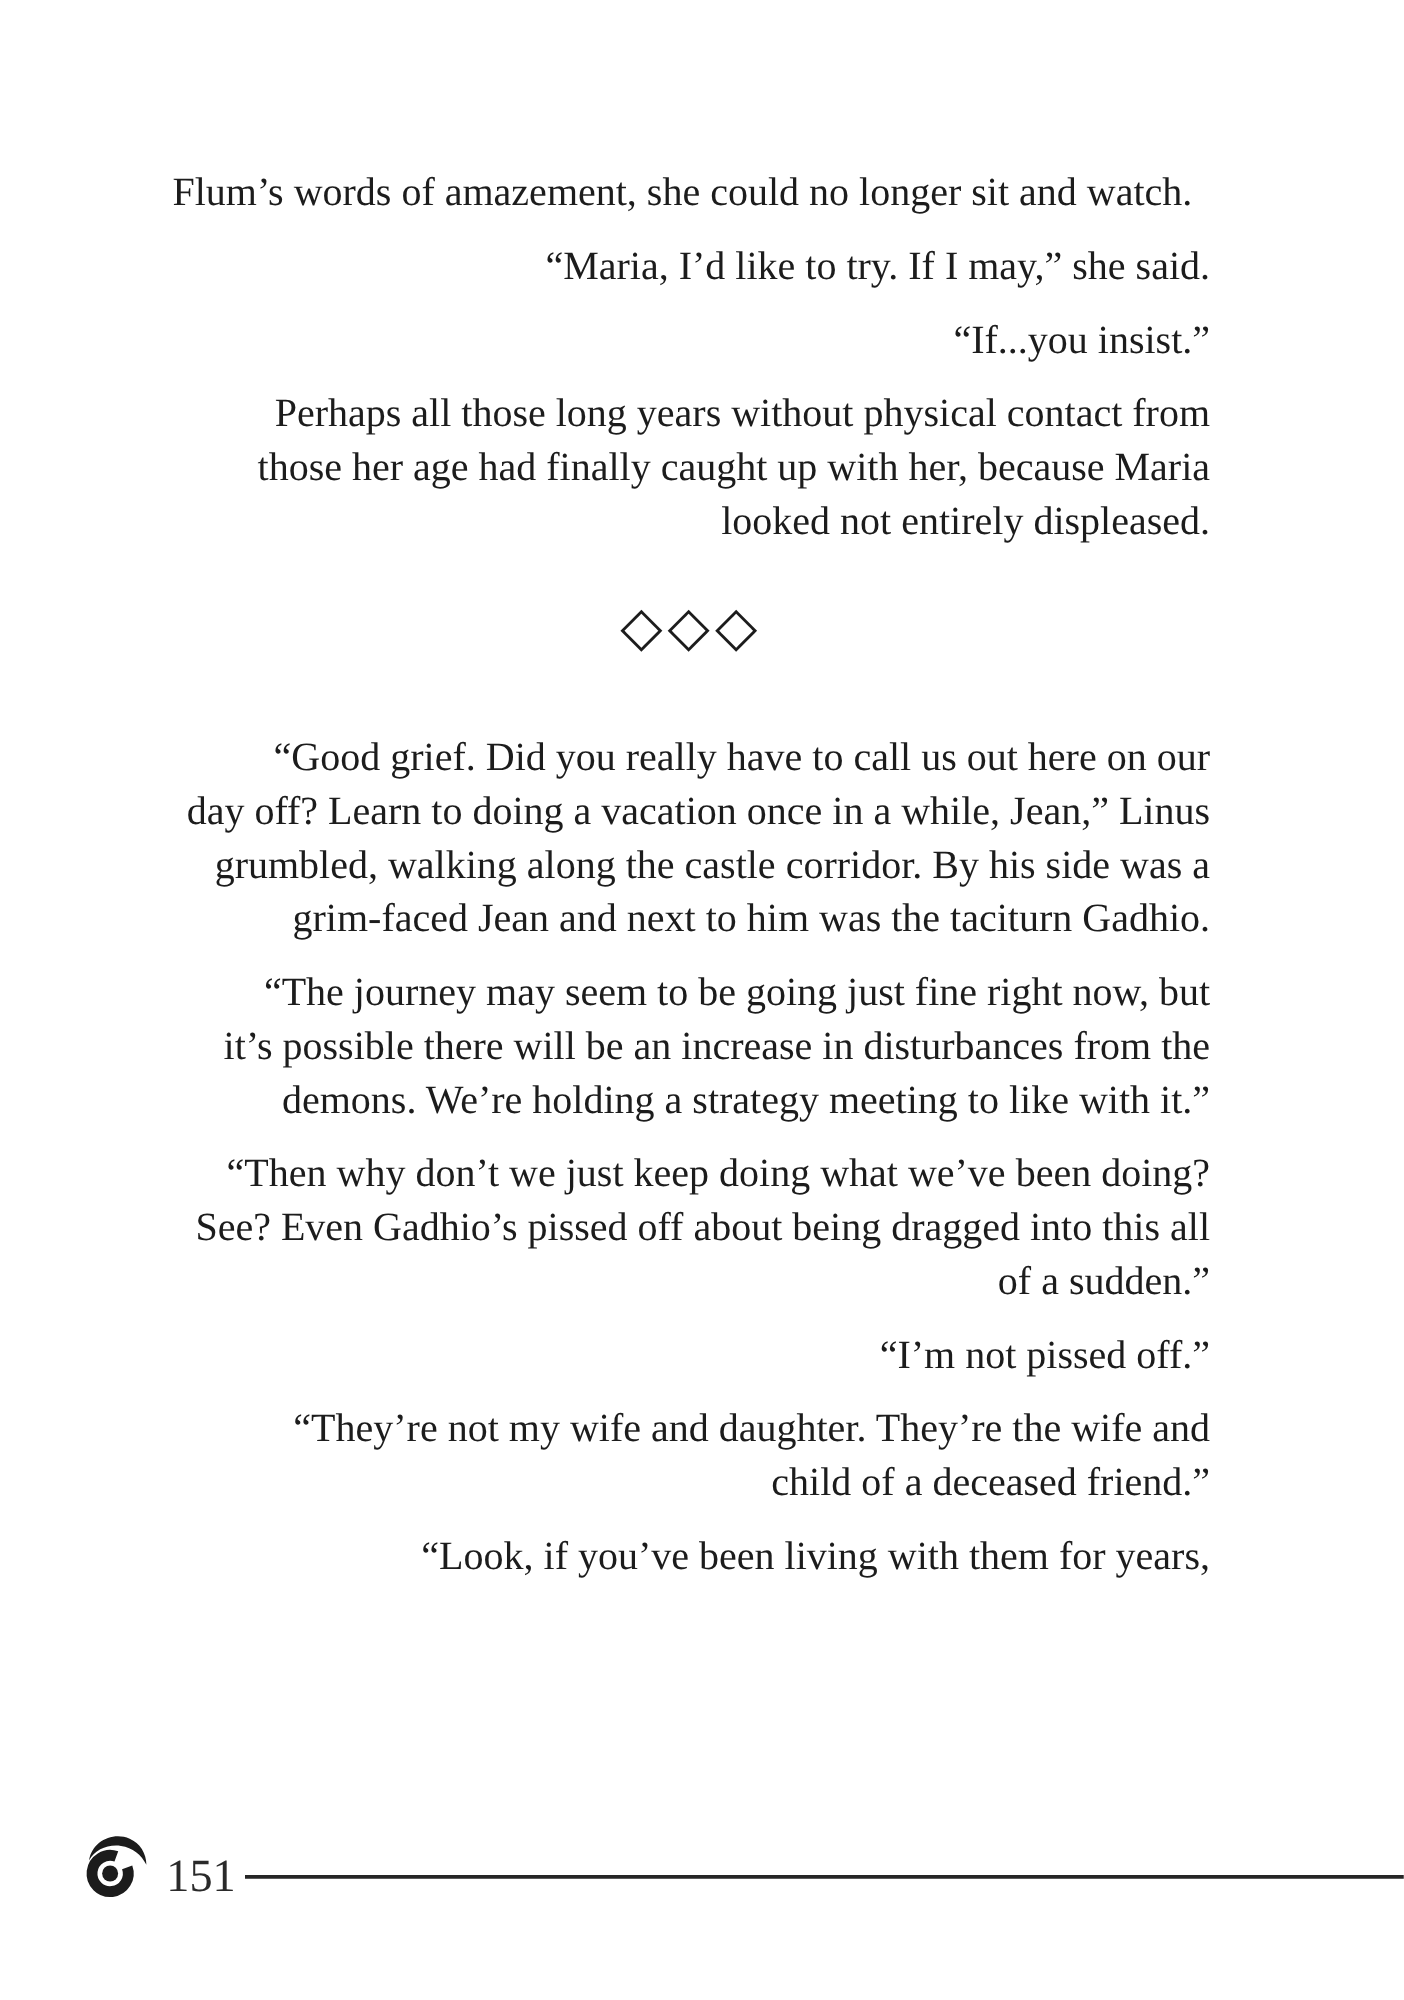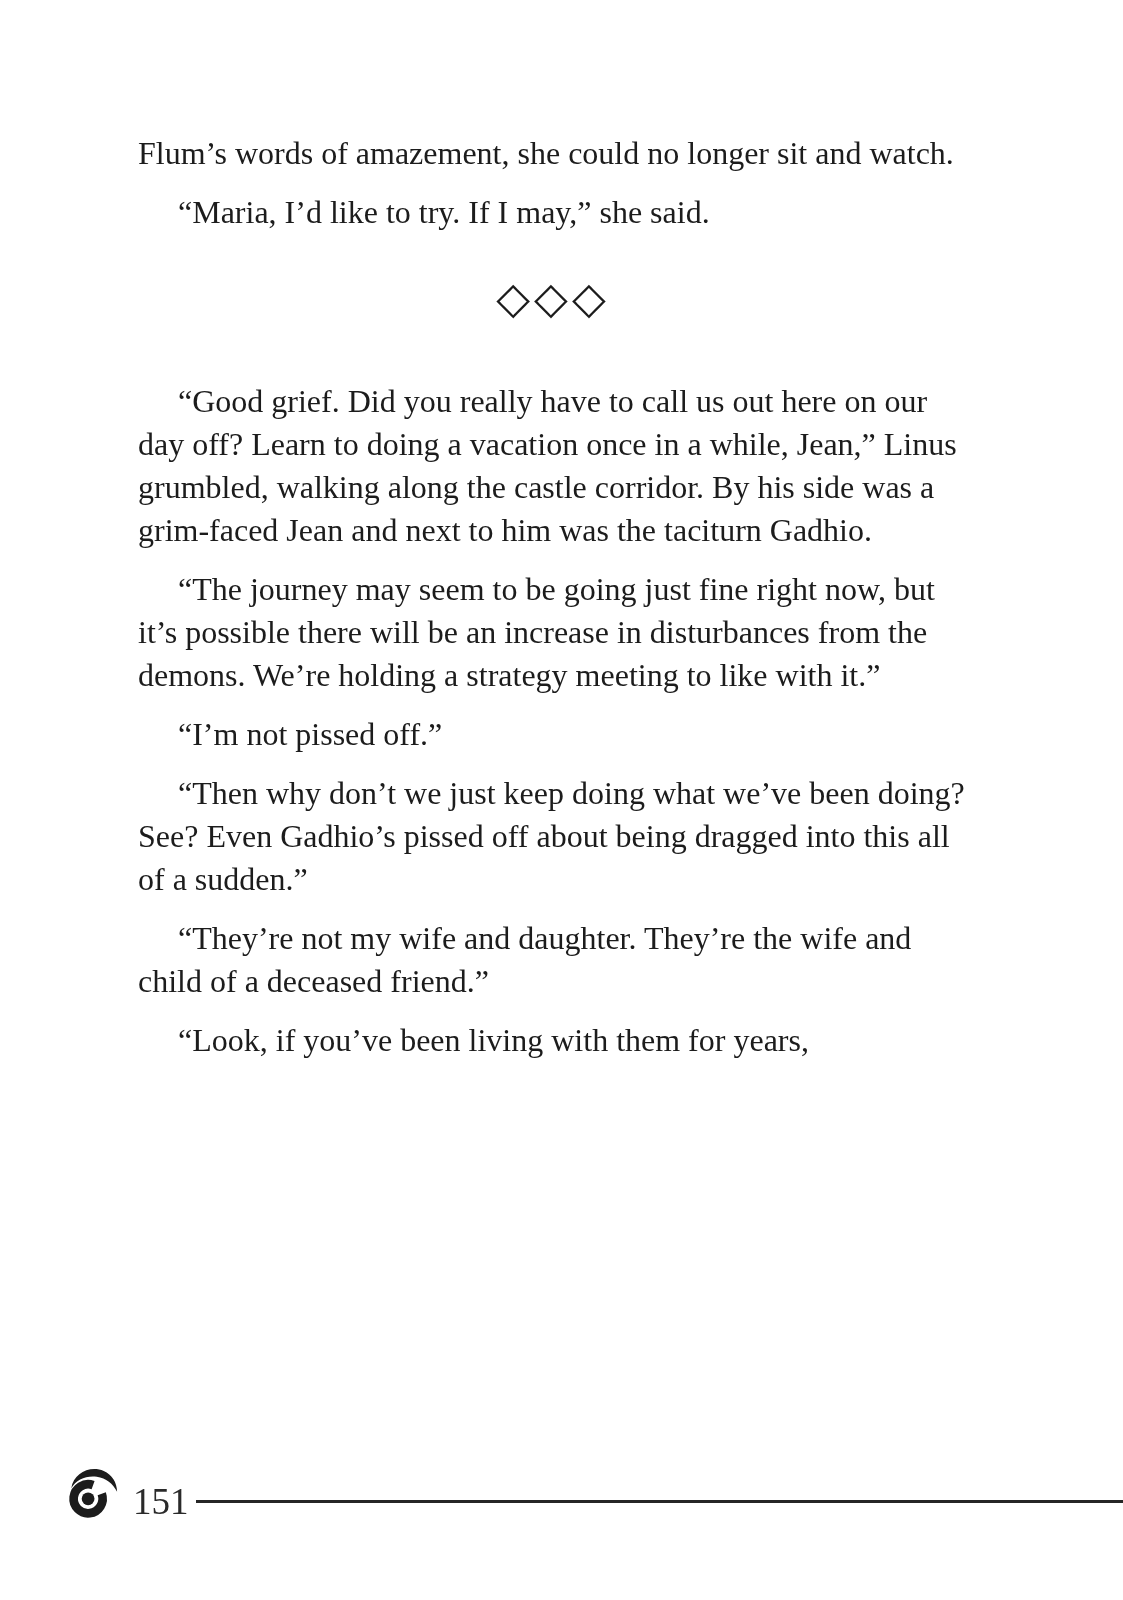--- a/index.html
+++ b/index.html
@@ -15,21 +15,21 @@
 
   .text-block {
     position: absolute;
     left: 122px; top: 116px;
     width: 862px;
     font-size: 32px;
     line-height: 43px;
     text-align: left;
   }
   .text-block p { margin: 16px; }
-  .text-block p.indent { text-indent: 40px; }
+  .text-block p.indent { text-indent: 40px; text-align: right; }
 
   .separator {
     text-align: center;
     font-family: "DejaVu Sans", sans-serif;
     font-size: 44px;
     line-height: 64px;
     letter-spacing: 4px;
     margin: 32px 0 50px 0;
     color: #1c1c1c;
   }
@@ -48,27 +48,29 @@
   }
 </style>
 </head>
 <body>
 
 <div class="page">
 
   <main class="text-block">
     <p>Flum’s words of amazement, she could no longer sit and watch.</p>
     <p class="indent">“Maria, I’d like to try. If I may,” she said.</p>
+    <p class="indent">“If...you insist.”</p>
+    <p class="indent">Perhaps all those long years without physical contact from those her age had finally caught up with her, because Maria looked not entirely displeased.</p>
 
     <div class="separator">◇◇◇</div>
 
     <p class="indent">“Good grief. Did you really have to call us out here on our day off? Learn to doing a vacation once in a while, Jean,” Linus grumbled, walking along the castle corridor. By his side was a grim-faced Jean and next to him was the taciturn Gadhio.</p>
     <p class="indent">“The journey may seem to be going just fine right now, but it’s possible there will be an increase in disturbances from the demons. We’re holding a strategy meeting to like with it.”</p>
+    <p class="indent">“Then why don’t we just keep doing what we’ve been doing? See? Even Gadhio’s pissed off about being dragged into this all of a sudden.”</p>
     <p class="indent">“I’m not pissed off.”</p>
-    <p class="indent">“Then why don’t we just keep doing what we’ve been doing? See? Even Gadhio’s pissed off about being dragged into this all of a sudden.”</p>
     <p class="indent">“They’re not my wife and daughter. They’re the wife and child of a deceased friend.”</p>
     <p class="indent">“Look, if you’ve been living with them for years,</p>
   </main>
 
   <footer class="footer">
     <span class="logo">
       <svg viewBox="0 0 100 100" xmlns="http://www.w3.org/2000/svg" aria-hidden="true">
 
         <path d="M 68.5,51.4 A 25,25 0 1 1 53.6,36.5" fill="none" stroke="#1c1c1c" stroke-width="15" stroke-linecap="butt"></path>
 

